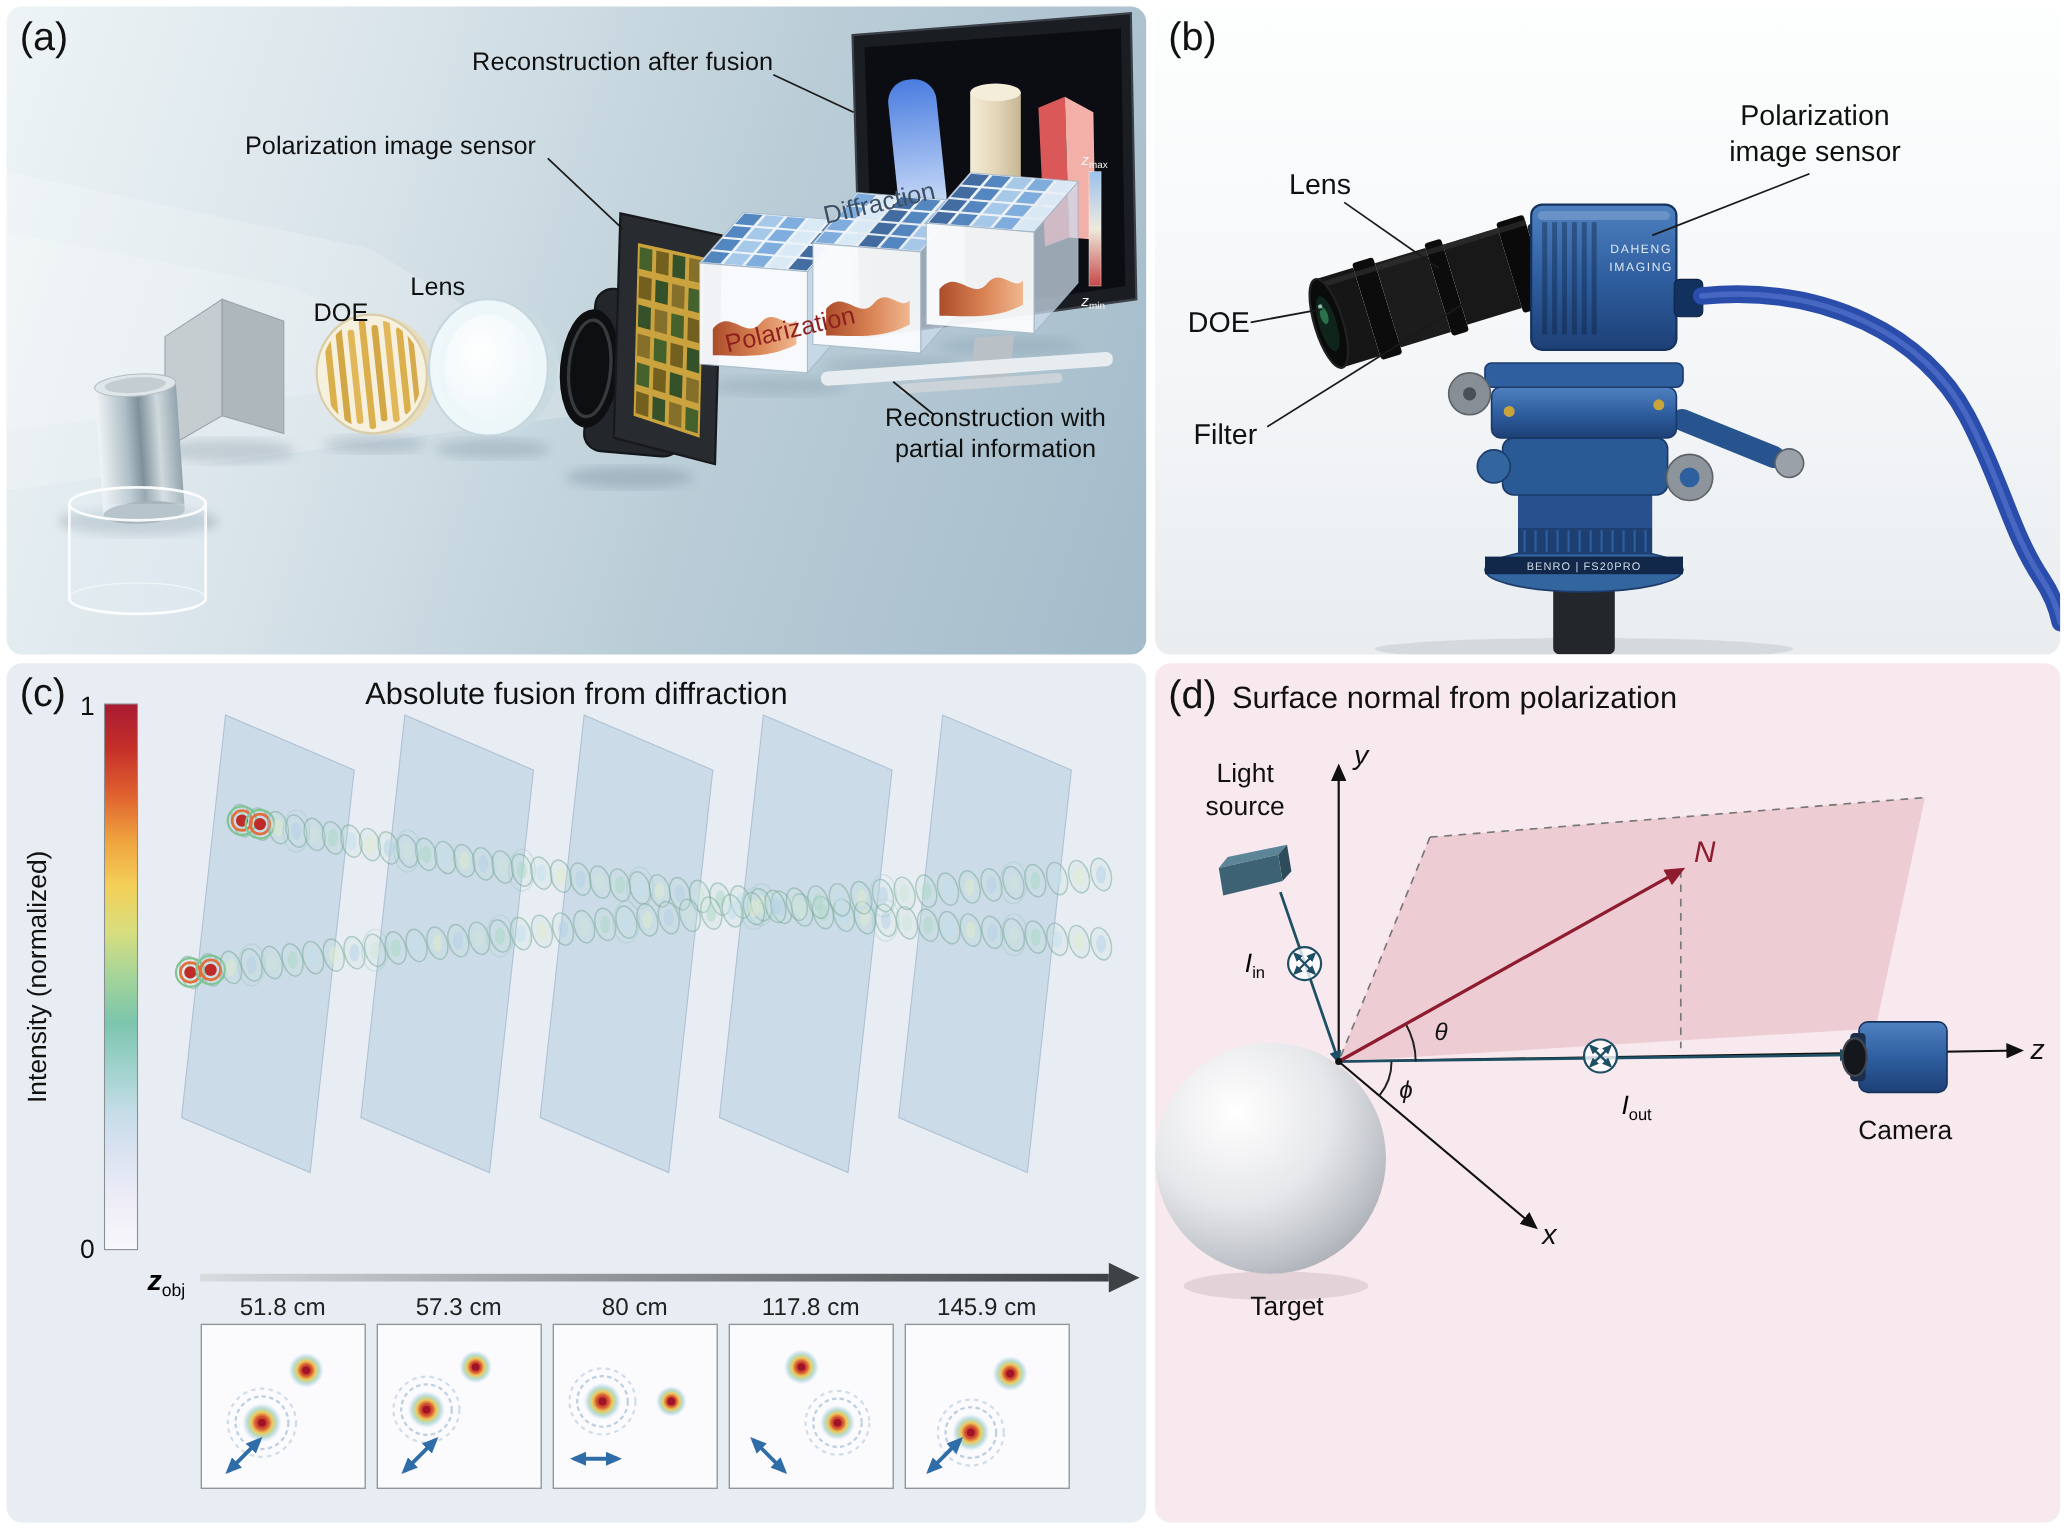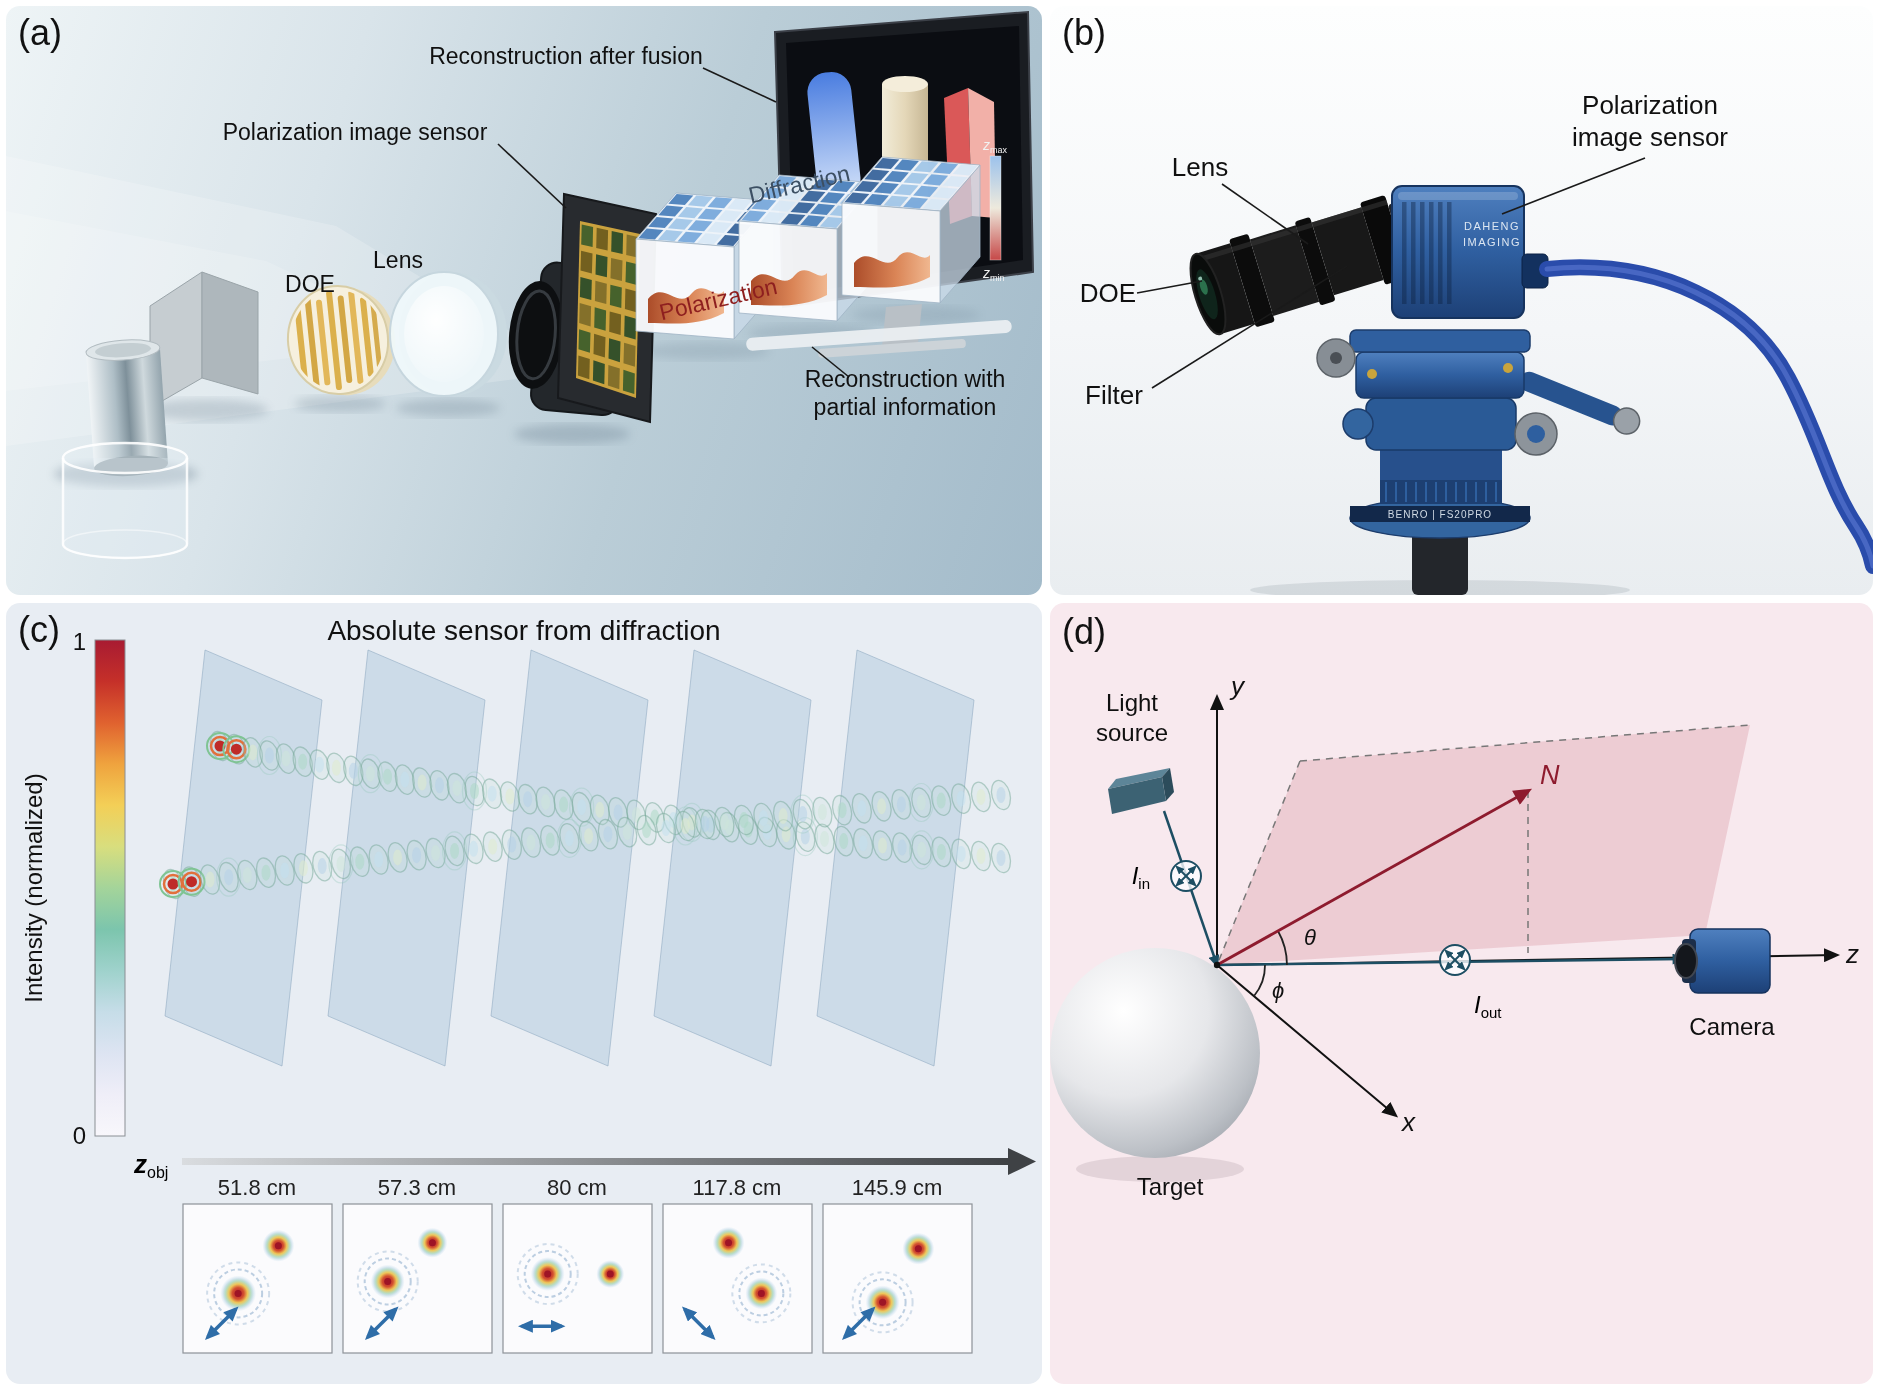--- a/index.html
+++ b/index.html
@@ -428,21 +428,21 @@
       <text class="ann2" x="150" y="170" text-anchor="middle">Lens</text>
       <text class="ann2" x="600" y="108" text-anchor="middle">Polarization</text>
       <text class="ann2" x="600" y="140" text-anchor="middle">image sensor</text>
       <text class="ann2" x="58" y="296" text-anchor="middle">DOE</text>
       <text class="ann2" x="64" y="398" text-anchor="middle">Filter</text>
     </svg>
   </section>
 
   <section class="panel panel-c">
     <div class="corner-label">(c)</div>
-    <div class="c-title">Absolute sensor from diffraction</div>
+    <div class="c-title">Absolute fusion from diffraction</div>
     <svg class="fill" viewBox="0 0 1036 781">
       <rect x="89" y="37" width="30" height="496" fill="url(#g-intensity)" stroke="#8a8f94" stroke-width="1"></rect>
       <text x="80" y="47" text-anchor="end" font-size="24" fill="#111">1</text>
       <text x="80" y="541" text-anchor="end" font-size="24" fill="#111">0</text>
       <text transform="translate(36,285) rotate(-90)" text-anchor="middle" font-size="24" fill="#111">Intensity (normalized)</text>
 
       <g id="c-planes">
           <polygon points="199,47 316,97 276,463 159,413" fill="rgba(173,199,220,0.48)" stroke="rgba(140,168,192,0.55)" stroke-width="1"></polygon>
           <polygon points="362,47 479,97 439,463 322,413" fill="rgba(173,199,220,0.48)" stroke="rgba(140,168,192,0.55)" stroke-width="1"></polygon>
           <polygon points="525,47 642,97 602,463 485,413" fill="rgba(173,199,220,0.48)" stroke="rgba(140,168,192,0.55)" stroke-width="1"></polygon>
@@ -714,20 +714,21 @@
             <circle cx="59.6" cy="98.34" r="3.5" fill="#9e1426"></circle>
             <line x1="-20" y1="0" x2="20" y2="0" transform="translate(35.76 119.2) rotate(-45)" stroke-width="3.5" marker-start="url(#mh-blue)" marker-end="url(#mh-blue)" style="stroke:var(--arrow-blue)"></line>
           </g>
       </g>
     </svg>
   </section>
 
   <section class="panel panel-d">
     <div class="d-titlerow">
       <span class="lbl">(d)</span>
+      <span class="ttl">Surface normal from polarization</span>
     </div>
     <svg class="fill" viewBox="0 0 823 781">
       <polygon points="167,362 655,332 700,122 250,158" fill="rgba(199,98,118,0.22)"></polygon>
       <g stroke="#777" stroke-width="1.5" stroke-dasharray="7 6">
         <line x1="250" y1="158" x2="700" y2="122"></line>
         <line x1="250" y1="158" x2="167" y2="362"></line>
         <line x1="478" y1="188" x2="478" y2="350"></line>
       </g>
 
       <ellipse cx="110" cy="566" rx="84" ry="13" fill="rgba(110,90,100,0.15)"></ellipse>

